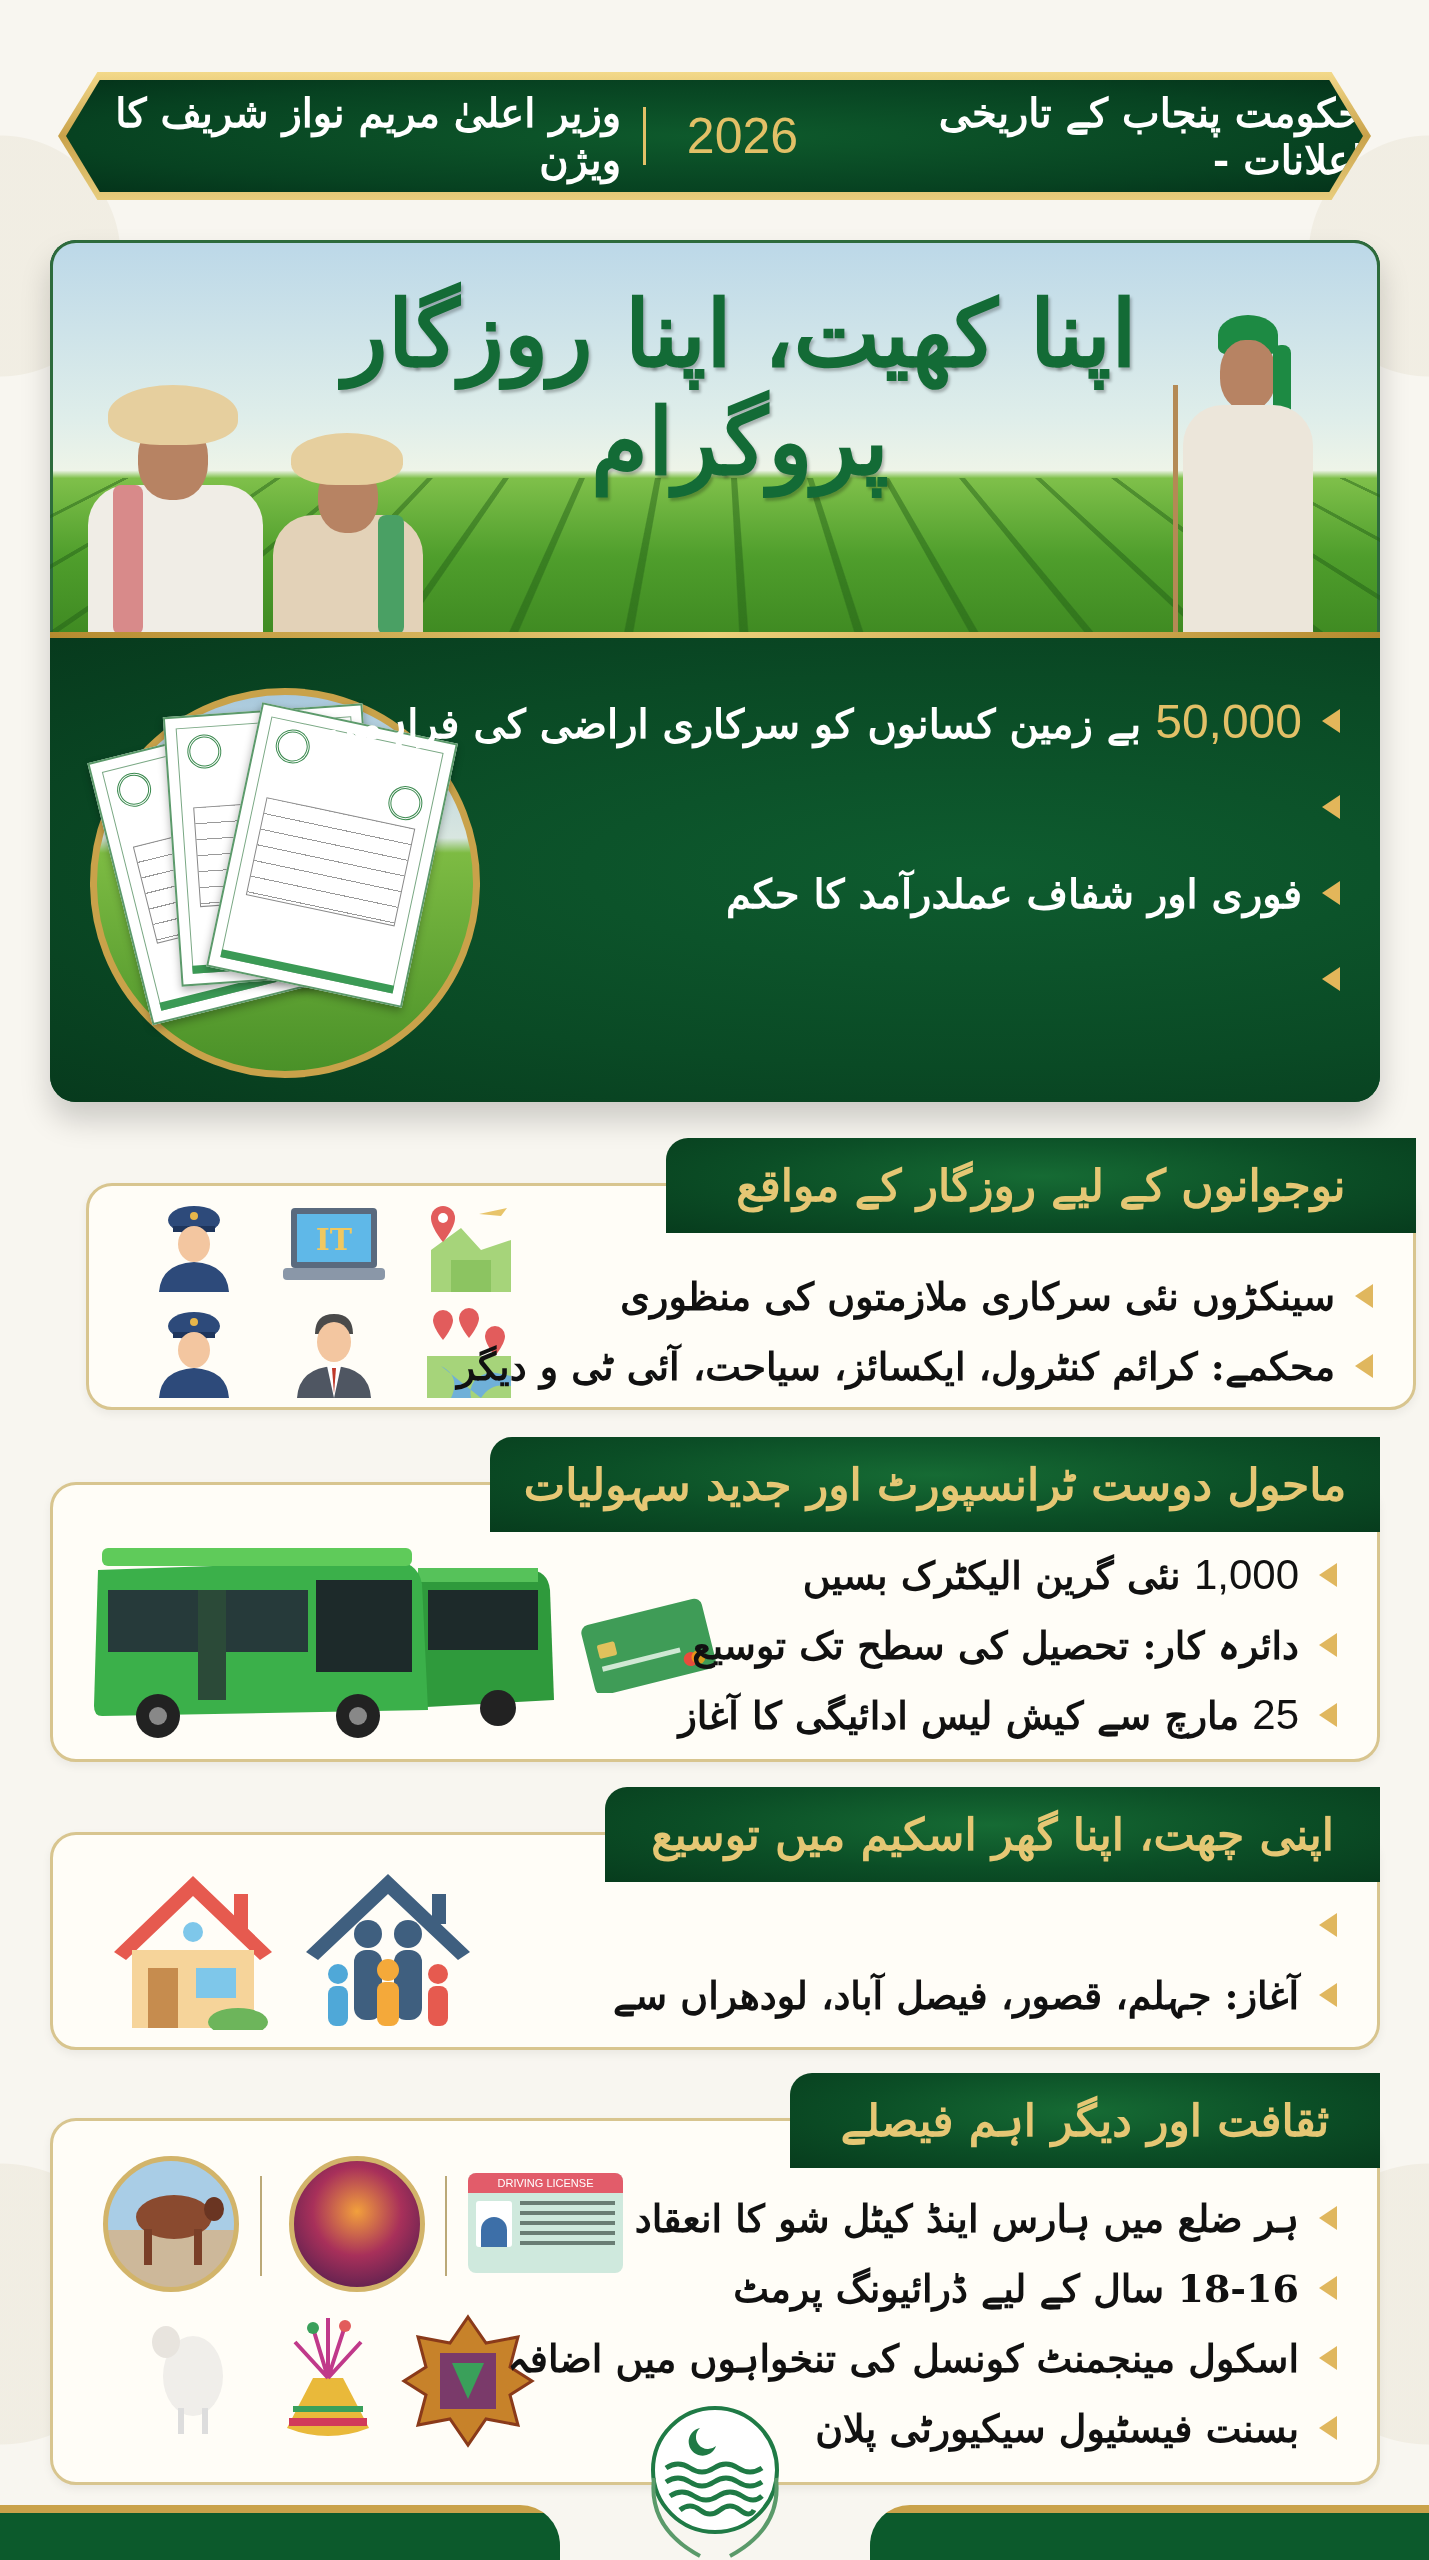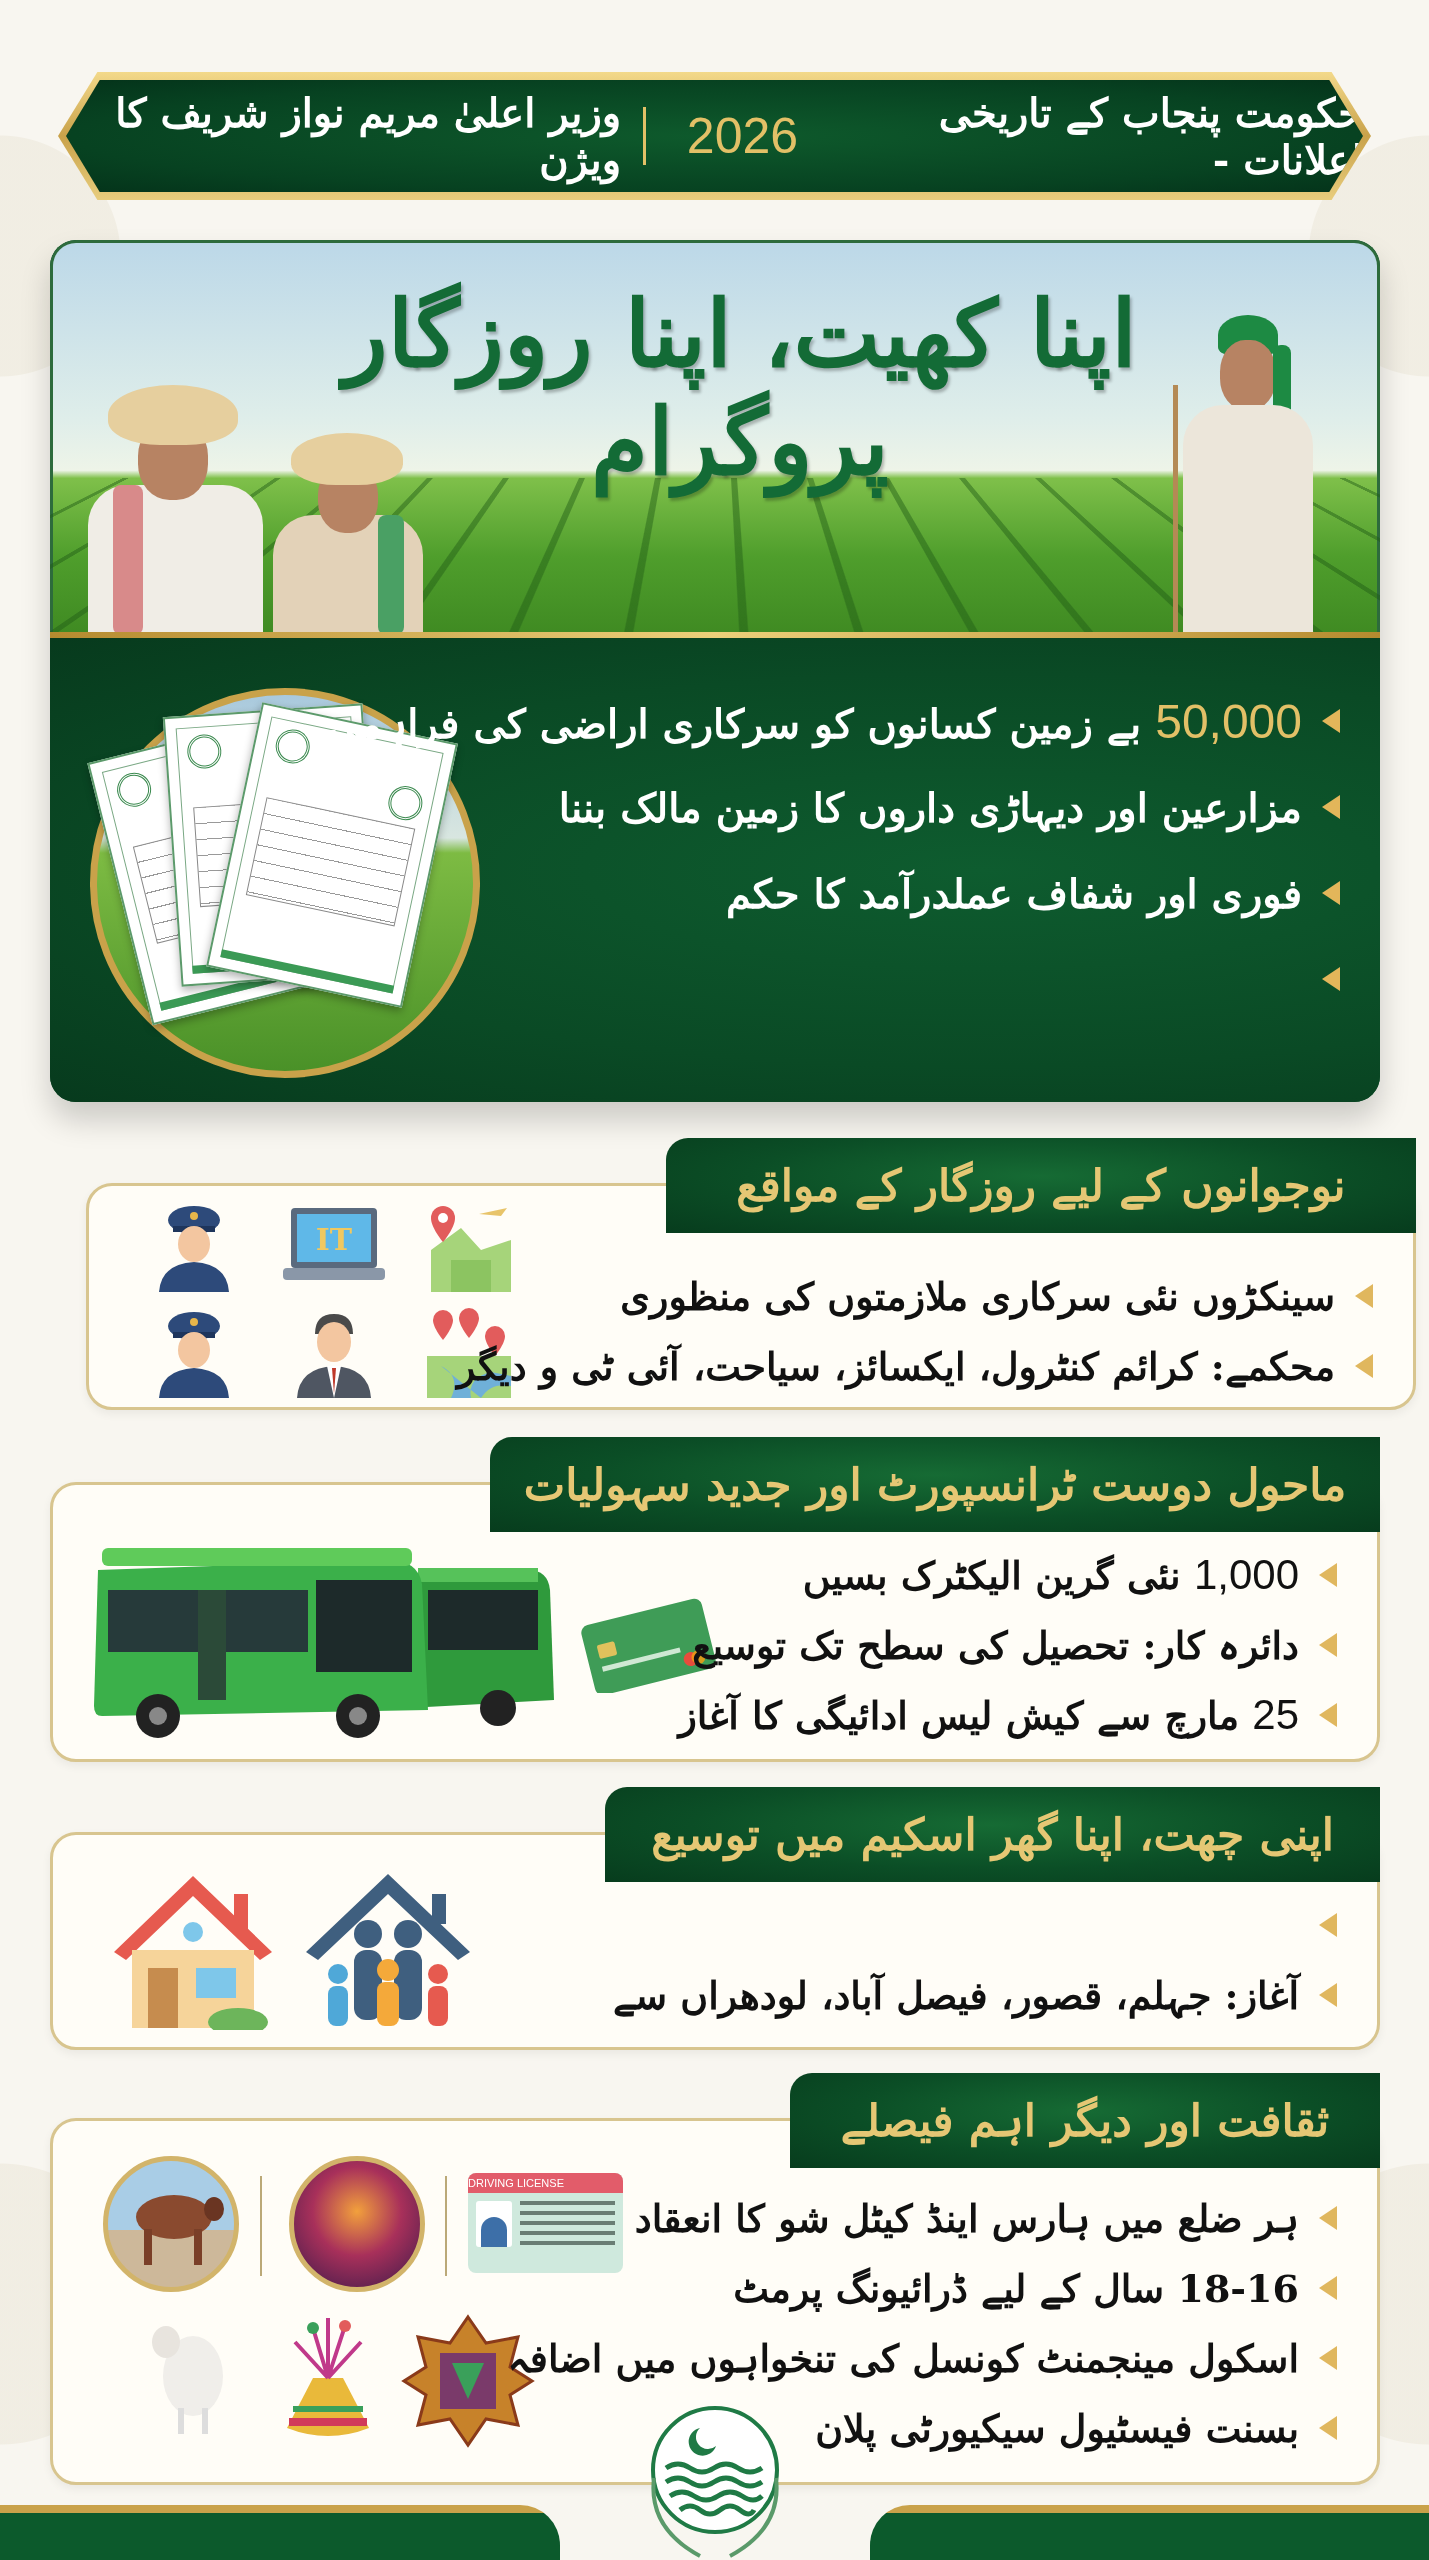--- a/index.html
+++ b/index.html
@@ -190,21 +190,20 @@
     <div class="bullets">
       <div class="bullet">
         <span class="tri"></span>
         <span class="bullet-text">
           <span class="gold" style="font-family:'Liberation Sans',sans-serif;font-weight:normal;font-size:48px;">50,000</span>
           <span>بے زمین کسانوں کو سرکاری اراضی کی فراہمی</span>
         </span>
       </div>
       <div class="bullet">
         <span class="tri"></span>
-        <span class="bullet-text">مزارعین اور دیہاڑی داروں کا زمین مالک بننا</span>
       </div>
       <div class="bullet">
         <span class="tri"></span>
         <span class="bullet-text">فوری اور شفاف عملدرآمد کا حکم</span>
       </div>
       <div class="bullet">
         <span class="tri"></span>
       </div>
     </div>
   </div>
@@ -389,21 +388,21 @@
         <ellipse cx="58" cy="38" rx="38" ry="22" fill="#8a4a2f"></ellipse>
         <rect x="28" y="50" width="8" height="36" fill="#7a3f28"></rect>
         <rect x="78" y="50" width="8" height="36" fill="#7a3f28"></rect>
         <ellipse cx="98" cy="30" rx="10" ry="12" fill="#6a3522"></ellipse>
       </svg>
   </div>
   <div class="vdiv" style="left:207px;top:55px;height:100px;"></div>
   <div class="icon-box" style="left:236px;top:35px;width:136px;height:136px;border-radius:50%;border:5px solid #d2b46a;background:radial-gradient(circle at 50% 40%,#f2a03c 0%,#a8305a 45%,#3a1a4a 100%);"></div>
   <div class="vdiv" style="left:392px;top:55px;height:100px;"></div>
   <div class="icon-box" style="left:415px;top:52px;width:155px;height:100px;background:#cfe9dd;border-radius:8px;overflow:hidden;flex-direction:column;justify-content:flex-start;">
-    <div style="width:100%;background:#e25c6a;color:#fff;font-size:11px;padding:4px 0;font-family:'Liberation Sans',sans-serif;">DRIVING LICENSE</div>
+    <div style="width:100%;background:#e25c6a;color:#fff;font-size:11px;text-align:center;padding:4px 0;font-family:'Liberation Sans',sans-serif;">DRIVING LICENSE</div>
     <div style="display:flex;gap:8px;padding:8px;width:100%;">
       <div style="width:36px;height:46px;background:#fff;border-radius:3px;display:flex;align-items:flex-end;justify-content:center;">
           <div style="width:26px;height:30px;background:#3d6fa8;border-radius:13px 13px 0 0;"></div>
         </div>
       <div style="flex:1;background:repeating-linear-gradient(180deg,#6a7d74 0 4px,transparent 4px 10px);height:46px;"></div>
     </div>
   </div>
 
   <div class="icon-box" style="left:80px;top:190px;width:110px;height:130px;">
     <svg width="100" height="120" viewBox="0 0 100 120">

